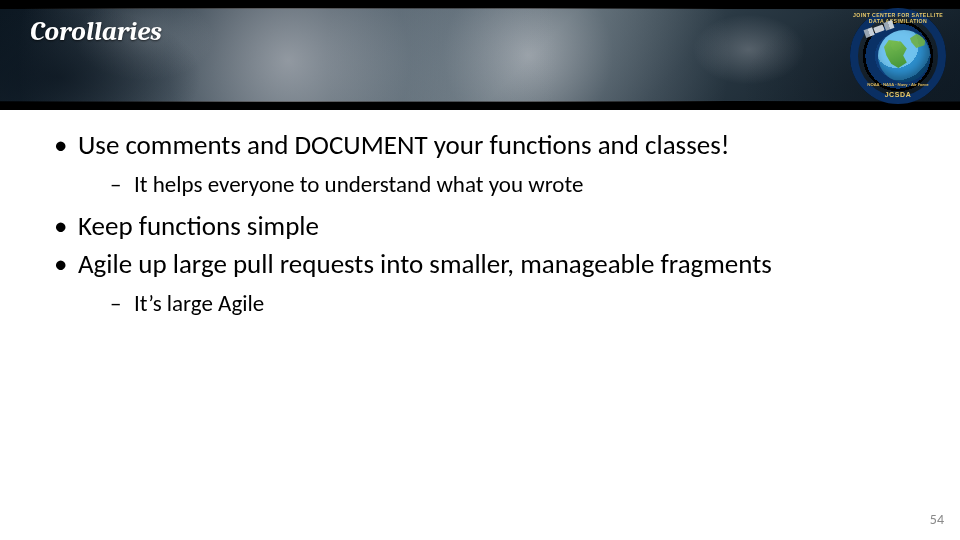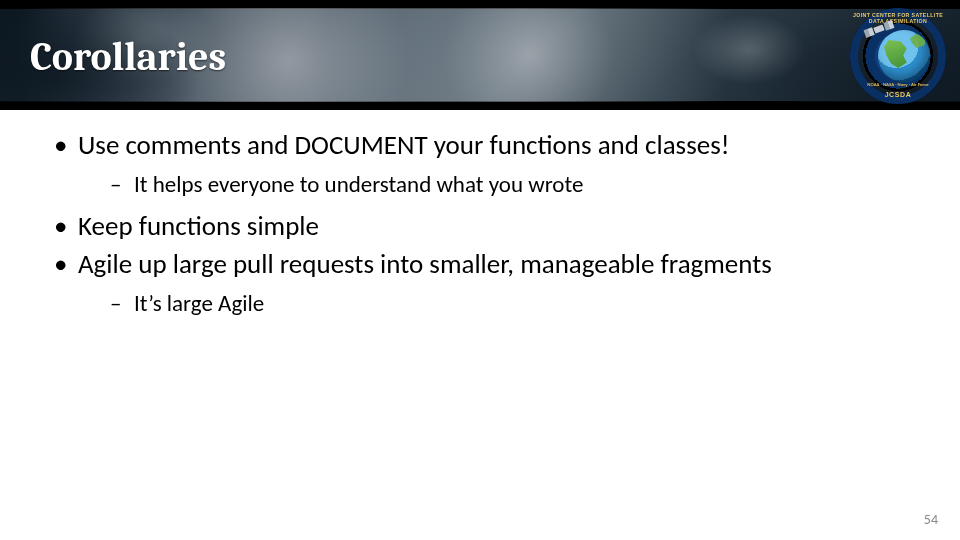--- a/index.html
+++ b/index.html
@@ -29,26 +29,27 @@
       radial-gradient(ellipse 260px 140px at 95% 80%, rgba(15,25,35,0.75), rgba(0,0,0,0) 65%),
       radial-gradient(ellipse 80px 50px at 78% 45%, rgba(230,230,235,0.25), rgba(0,0,0,0) 70%),
       radial-gradient(ellipse 100px 60px at 15% 35%, rgba(200,205,210,0.2), rgba(0,0,0,0) 70%);
   }
   .banner-top-bar { position:absolute; top:0; left:0; right:0; height:8px; background:#000; }
   .banner-bot-bar { position:absolute; bottom:0; left:0; right:0; height:8px; background:#000; }
 
   .title {
     position: absolute;
     left: 30px;
-    top: 34px;
-    font-size: 40px;
+    top: 16px;
+    font-size: 27px;
     font-weight: 700;
     color: #fff;
     text-shadow: 0 1px 2px rgba(0,0,0,0.6);
     font-family: "Cambria", Georgia, serif;
+    font-style: italic;
   }
 
   
   .logo-wrap {
     position: absolute;
     right: 14px;
     top: 8px;
     width: 96px;
     height: 96px;
   }
@@ -152,21 +153,21 @@
   ul.L2 > li::before {
     content: "–";
     position: absolute;
     left: 32px;
     top: 0;
     font-size: 23px;
   }
 
   .page-num {
     position: absolute;
-    right: 22px;
+    right: 16px;
     bottom: 12px;
     font-size: 14px;
     color: #8a8a8a;
   }
 </style>
 </head>
 <body>
 
 <div class="slide">
 

